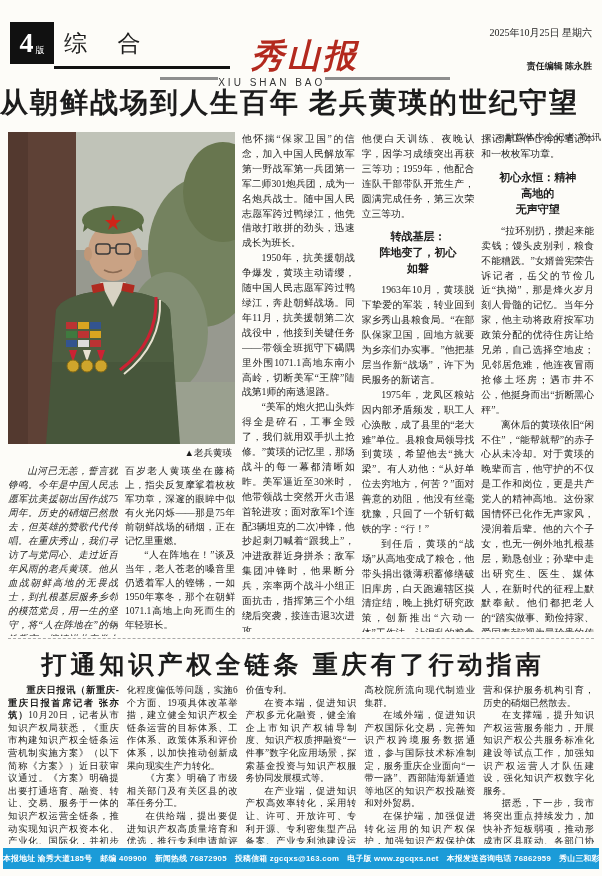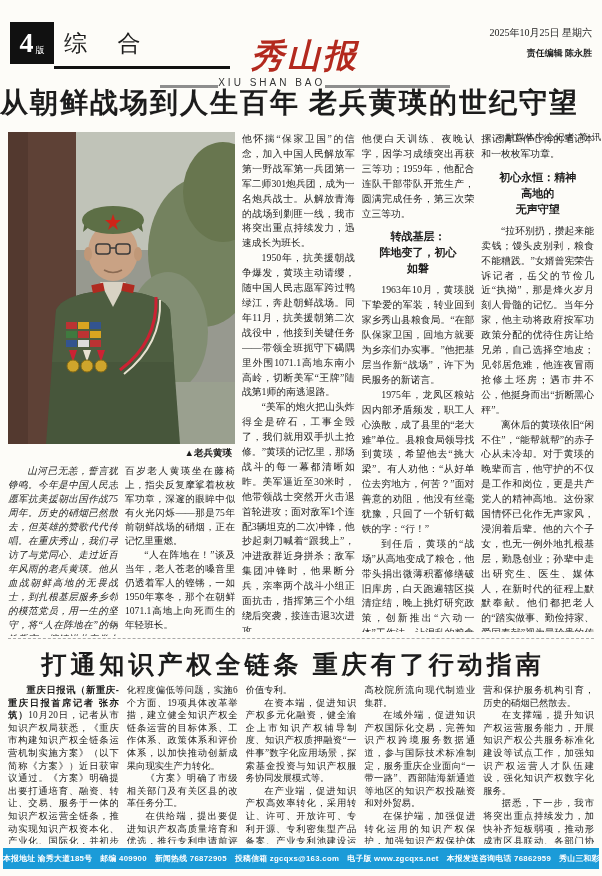--- a/index.html
+++ b/index.html
@@ -24,37 +24,37 @@
   .section-name{
     position:absolute;left:64px;top:28px;font-size:23px;font-weight:normal;
     letter-spacing:12px;font-family:"Liberation Sans",sans-serif;
   }
   .section-bar{position:absolute;left:54px;top:66px;width:176px;height:3px;background:#111;}
   .mh-center{position:absolute;left:160px;top:14px;width:290px;text-align:center;}
   .logo{
     font-size:33px;font-weight:bold;font-style:italic;color:var(--red);
     letter-spacing:3px;line-height:36px;margin-top:24px;
   }
-  .pinyin-row{display:flex;align-items:flex-end;margin-top:3px;}
+  .pinyin-row{display:flex;align-items:flex-start;margin-top:3px;}
   .pinyin-rule{height:3px;background:#8e8e8e;}
   .rule-l{width:70px;}  .rule-r{width:150px;}
   .pinyin{font-size:10px;letter-spacing:3px;color:#333;white-space:nowrap;font-family:"Liberation Sans",sans-serif;}
   .mh-right{position:absolute;right:10px;top:26px;text-align:right;}
   .mh-date{font-size:10px;}
-  .mh-editor{font-size:9px;font-weight:bold;margin-top:7px;}
+  .mh-editor{font-size:9px;font-weight:bold;margin-top:20px;}
   
   .headline1{
     position:absolute;top:84px;left:0;right:0;margin:0;
     font-size:28px;font-weight:900;letter-spacing:2px;
   }
   .byline{position:absolute;top:131px;left:0;right:0;text-align:right;font-size:9px;letter-spacing:1px;}
   .a1-body{position:absolute;top:132px;left:8px;right:8px;height:500px;display:flex;gap:7px;}
   .a1-left{width:227px;flex:none;}
   .photo-box{width:227px;height:312px;background:#9a9c92;overflow:hidden;}
-  .caption{text-align:right;font-size:9.5px;font-weight:bold;padding:3px 3px 2px;}
+  .caption{text-align:right;font-size:9.5px;font-weight:normal;padding:3px 3px 2px;}
   .subcols{display:flex;gap:7px;height:172px;overflow:hidden;margin-top:2px;}
   .subcol{flex:1;overflow:hidden;}
   .subcol.kai p{font-style:italic;color:#222;}
   .a1-col{flex:1;overflow:hidden;}
   .para,.cont{margin:0;font-size:9.8px;line-height:14.9px;text-align:justify;}
   .para{text-indent:2em;}
   .subcol .para,.subcol .cont{font-size:9.6px;line-height:14px;}
   .subhead{
     margin:7px 16px;font-size:11px;font-weight:bold;text-align:center;line-height:16px;
     white-space:pre-line;font-family:"Liberation Sans",sans-serif;
@@ -161,21 +161,21 @@
         <div class="subcol kai">
             <p class="para">山河已无恙，誓言犹铮鸣。今年是中国人民志愿军抗美援朝出国作战75周年。历史的硝烟已然散去，但英雄的赞歌代代传唱。在重庆秀山，我们寻访了与党同心、走过近百年风雨的老兵黄瑛。他从血战朝鲜高地的无畏战士，到扎根基层服务乡邻的模范党员，用一生的坚守，将“人在阵地在”的钢铁誓言，熔铸进共产党人的初心与血脉。他的故事，是一部穿越烽火与建设的生命史诗，也是对“最可爱的人”最深情的诠释。</p>
           </div>
         <div class="subcol">
             <p class="cont">百岁老人黄瑛坐在藤椅上，指尖反复摩挲着枚枚军功章，深邃的眼眸中似有火光闪烁——那是75年前朝鲜战场的硝烟，正在记忆里重燃。</p>
             <p class="para">“人在阵地在！”谈及当年，老人苍老的嗓音里仍透着军人的铿锵，一如1950年寒冬，那个在朝鲜1071.1高地上向死而生的年轻班长。</p>
           </div>
       </div>
     </div>
     <div class="a1-col">
-        <p class="cont">他怀揣“保家卫国”的信念，加入中国人民解放军第一野战军第一兵团第一军二师301炮兵团，成为一名炮兵战士。从解放青海的战场到剿匪一线，我市将突出重点持续发力，迅速成长为班长。</p>
+        <p class="cont">他怀揣“保家卫国”的信念，加入中国人民解放军第一野战军第一兵团第一军二师301炮兵团，成为一名炮兵战士。随中国人民志愿军跨过鸭绿江，他凭借敢打敢拼的劲头，迅速成长为班长。</p>
         <p class="para">1950年，抗美援朝战争爆发，黄瑛主动请缨，随中国人民志愿军跨过鸭绿江，奔赴朝鲜战场。同年11月，抗美援朝第二次战役中，他接到关键任务——带领全班扼守下碣隅里外围1071.1高地东南小高岭，切断美军“王牌”陆战第1师的南逃退路。</p>
         <p class="para">“美军的炮火把山头炸得全是碎石，工事全毁了，我们就用双手扒土抢修。”黄瑛的记忆里，那场战斗的每一幕都清晰如昨。美军逼近至30米时，他带领战士突然开火击退首轮进攻；面对敌军1个连配3辆坦克的二次冲锋，他抄起刺刀喊着“跟我上”，冲进敌群近身拼杀；敌军集团冲锋时，他果断分兵，亲率两个战斗小组正面抗击，指挥第三个小组绕后突袭，接连击退3次进攻。</p>
       </div>
     <div class="a1-col">
         <p class="cont">他便白天训练、夜晚认字，因学习成绩突出再获三等功；1959年，他配合连队干部带队开荒生产，圆满完成任务，第三次荣立三等功。</p>
         <p class="subhead">转战基层：
 阵地变了，初心如磐</p>
         <p class="para">1963年10月，黄瑛脱下挚爱的军装，转业回到家乡秀山县粮食局。“在部队保家卫国，回地方就要为乡亲们办实事。”他把基层当作新“战场”，许下为民服务的新诺言。</p>
         <p class="para">1975年，龙凤区粮站因内部矛盾频发，职工人心涣散，成了县里的“老大难”单位。县粮食局领导找到黄瑛，希望他去“挑大梁”。有人劝他：“从好单位去穷地方，何苦？”面对善意的劝阻，他没有丝毫犹豫，只回了一个斩钉截铁的字：“行！”</p>
         <p class="para">到任后，黄瑛的“战场”从高地变成了粮仓，他带头捐出微薄积蓄修缮破旧库房，白天跑遍辖区摸清症结，晚上挑灯研究政策，创新推出“六动一体”工作法，让混乱的粮食市场秩序井然。</p>

